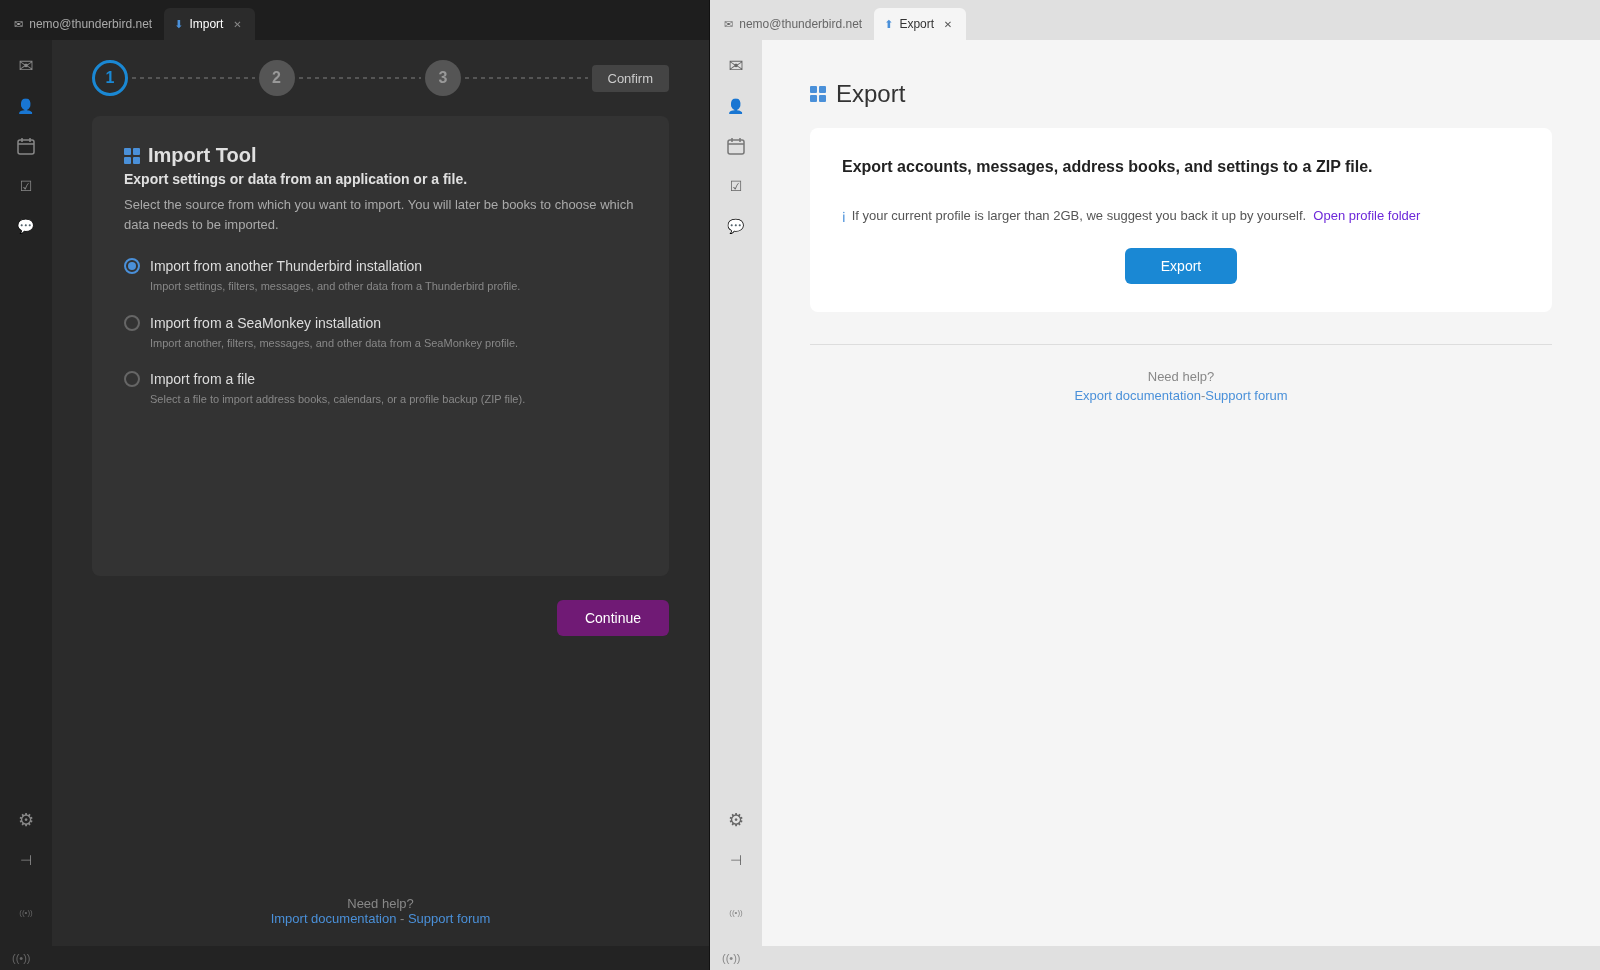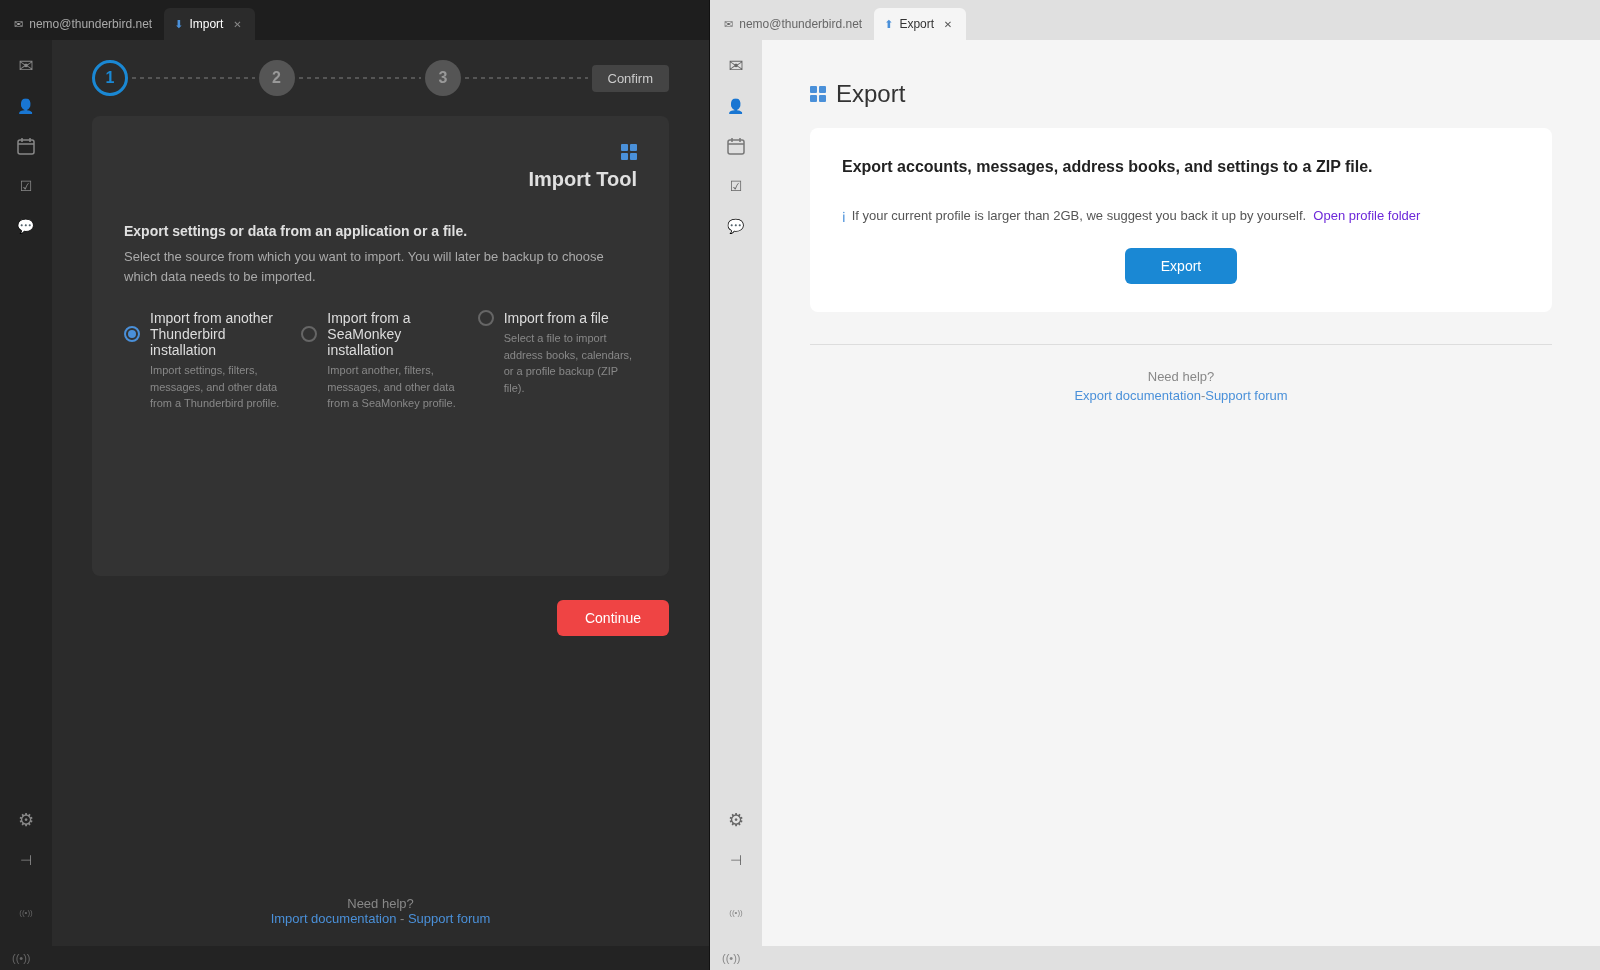--- a/index.html
+++ b/index.html
@@ -147,24 +147,23 @@
     .import-panel {
       margin: 0 40px;
       background: #333;
       border-radius: 8px;
       padding: 28px 32px;
       flex: 1;
       max-height: 460px;
     }
     .panel-header {
       display: flex;
-      align-items: flex-end;
+      align-items: center;
       gap: 8px;
-      margin-bottom: 32px;
-      flex-direction: column;
+      margin-bottom: 4px;
     }
     .panel-title {
       font-size: 20px;
       font-weight: 600;
       color: #e0e0e0;
     }
     .panel-subtitle {
       font-size: 14px;
       font-weight: 600;
       color: #e0e0e0;
@@ -172,21 +171,21 @@
     }
     .panel-desc {
       font-size: 13px;
       color: #aaa;
       line-height: 1.5;
       margin-bottom: 24px;
     }
 
     .radio-group {
       display: flex;
-      flex-direction: row;
+      flex-direction: column;
       gap: 20px;
     }
     .radio-item {
       display: flex;
       flex-direction: column;
       gap: 4px;
     }
     .radio-label-row {
       display: flex;
       align-items: center;
@@ -225,21 +224,21 @@
       line-height: 1.5;
     }
 
     
     .continue-row {
       display: flex;
       justify-content: flex-end;
       padding: 24px 40px 0;
     }
     .btn-continue {
-      background: #ef4444;
+      background: #701a75;
       color: #fff;
       border: none;
       padding: 10px 28px;
       border-radius: 6px;
       font-size: 14px;
       cursor: pointer;
     }
 
     
     .help-footer {
@@ -435,21 +434,21 @@
         <div class="panel-header">
           <div class="grid-icon">
             <span></span>
               <span></span>
               <span></span>
               <span></span>
           </div>
           <span class="panel-title">Import Tool</span>
         </div>
         <div class="panel-subtitle">Export settings or data from an application or a file.</div>
-        <div class="panel-desc">Select the source from which you want to import. You will later be backup to choose which data needs to be imported.</div>
+        <div class="panel-desc">Select the source from which you want to import. You will later be books to choose which data needs to be imported.</div>
 
         <div class="radio-group">
 
           <div class="radio-item">
             <div class="radio-label-row">
               <div class="radio-circle selected"></div>
               <span class="radio-label">Import from another Thunderbird installation</span>
             </div>
             <div class="radio-desc">Import settings, filters, messages, and other data from a Thunderbird profile.</div>
           </div>

